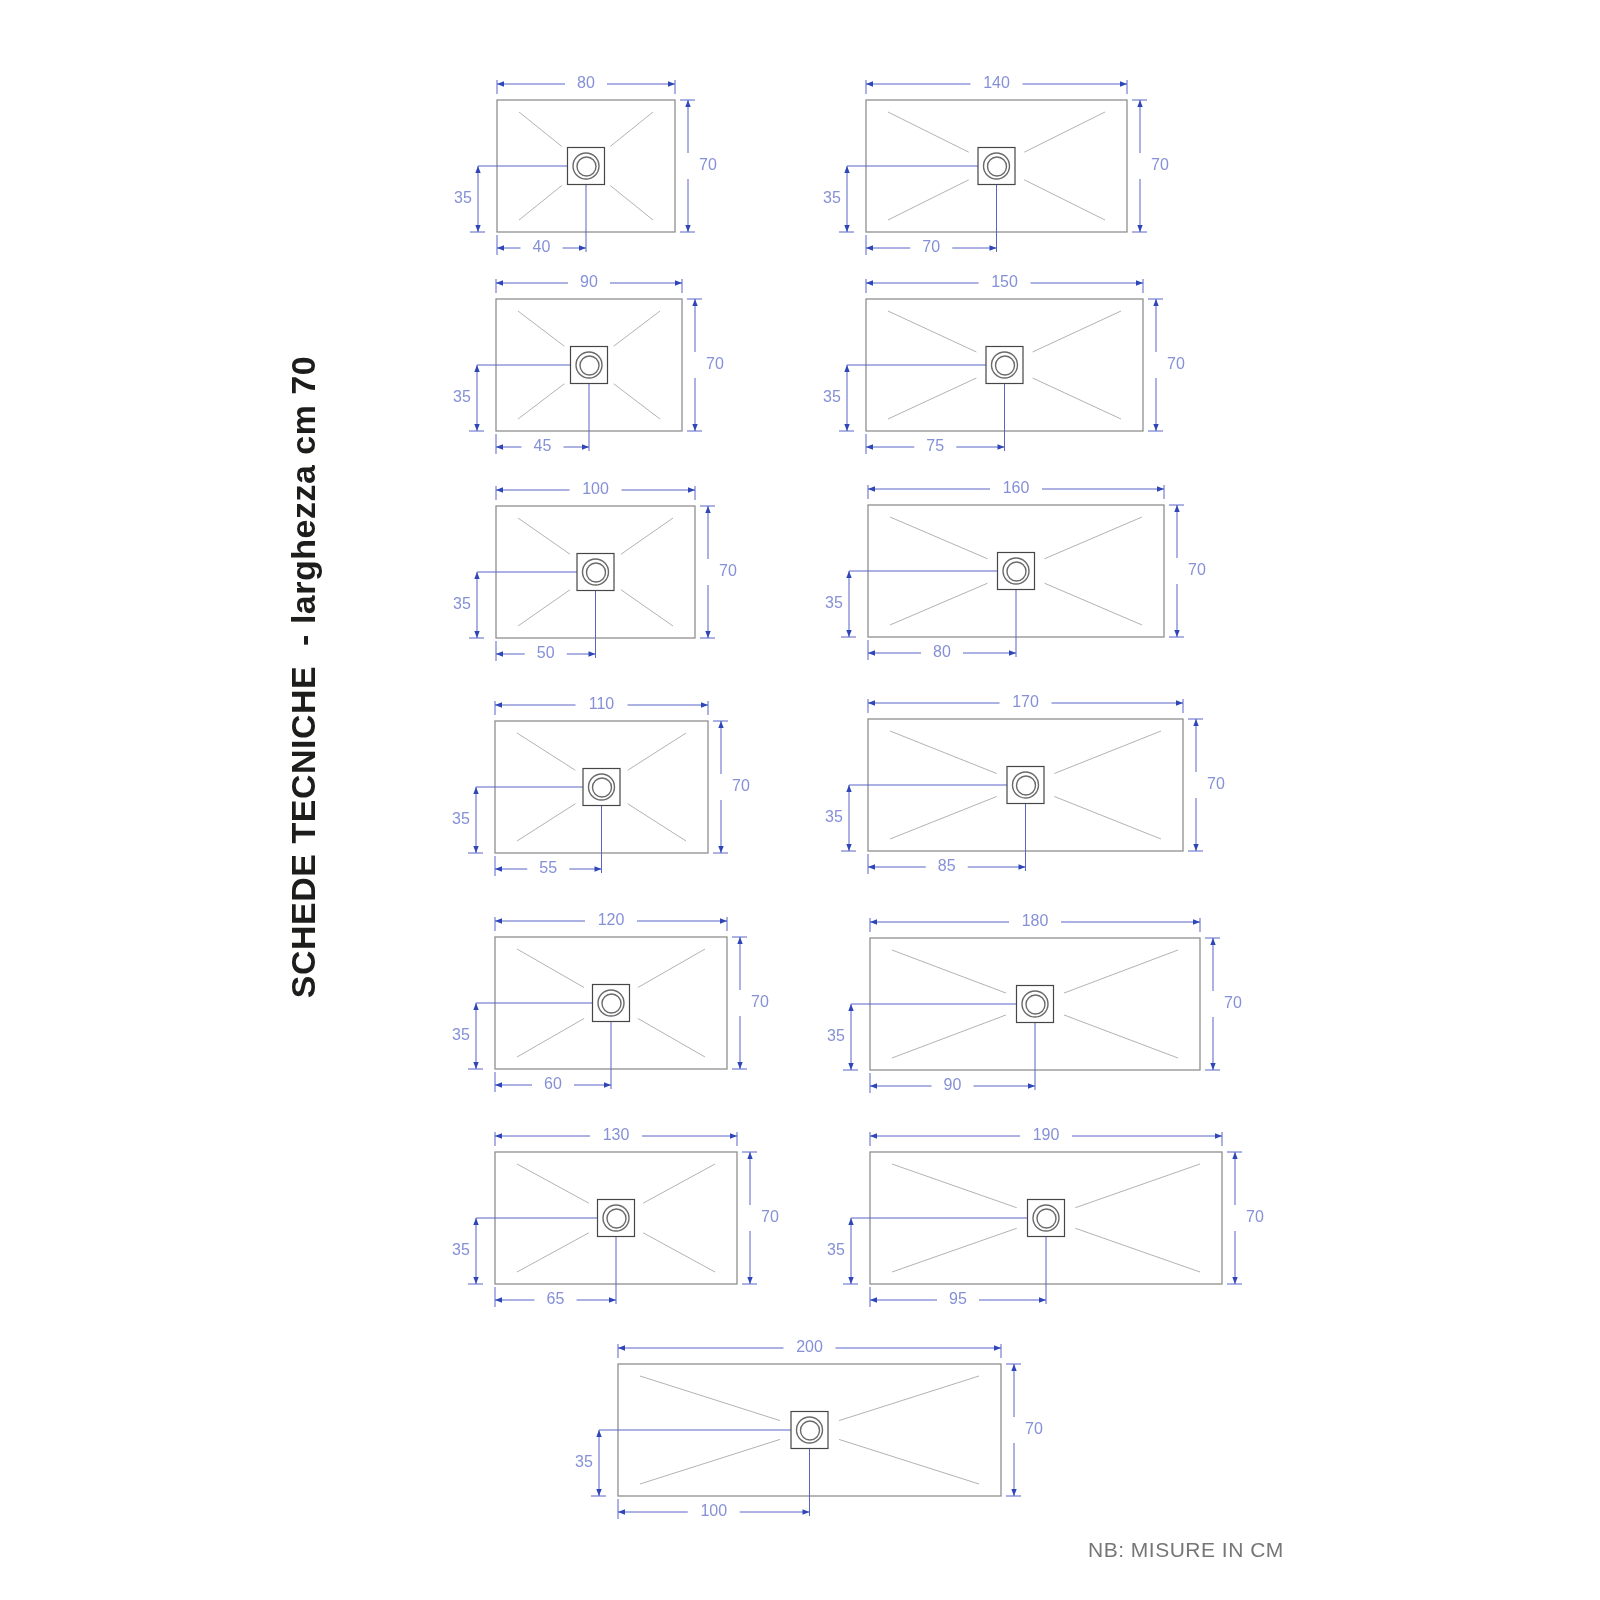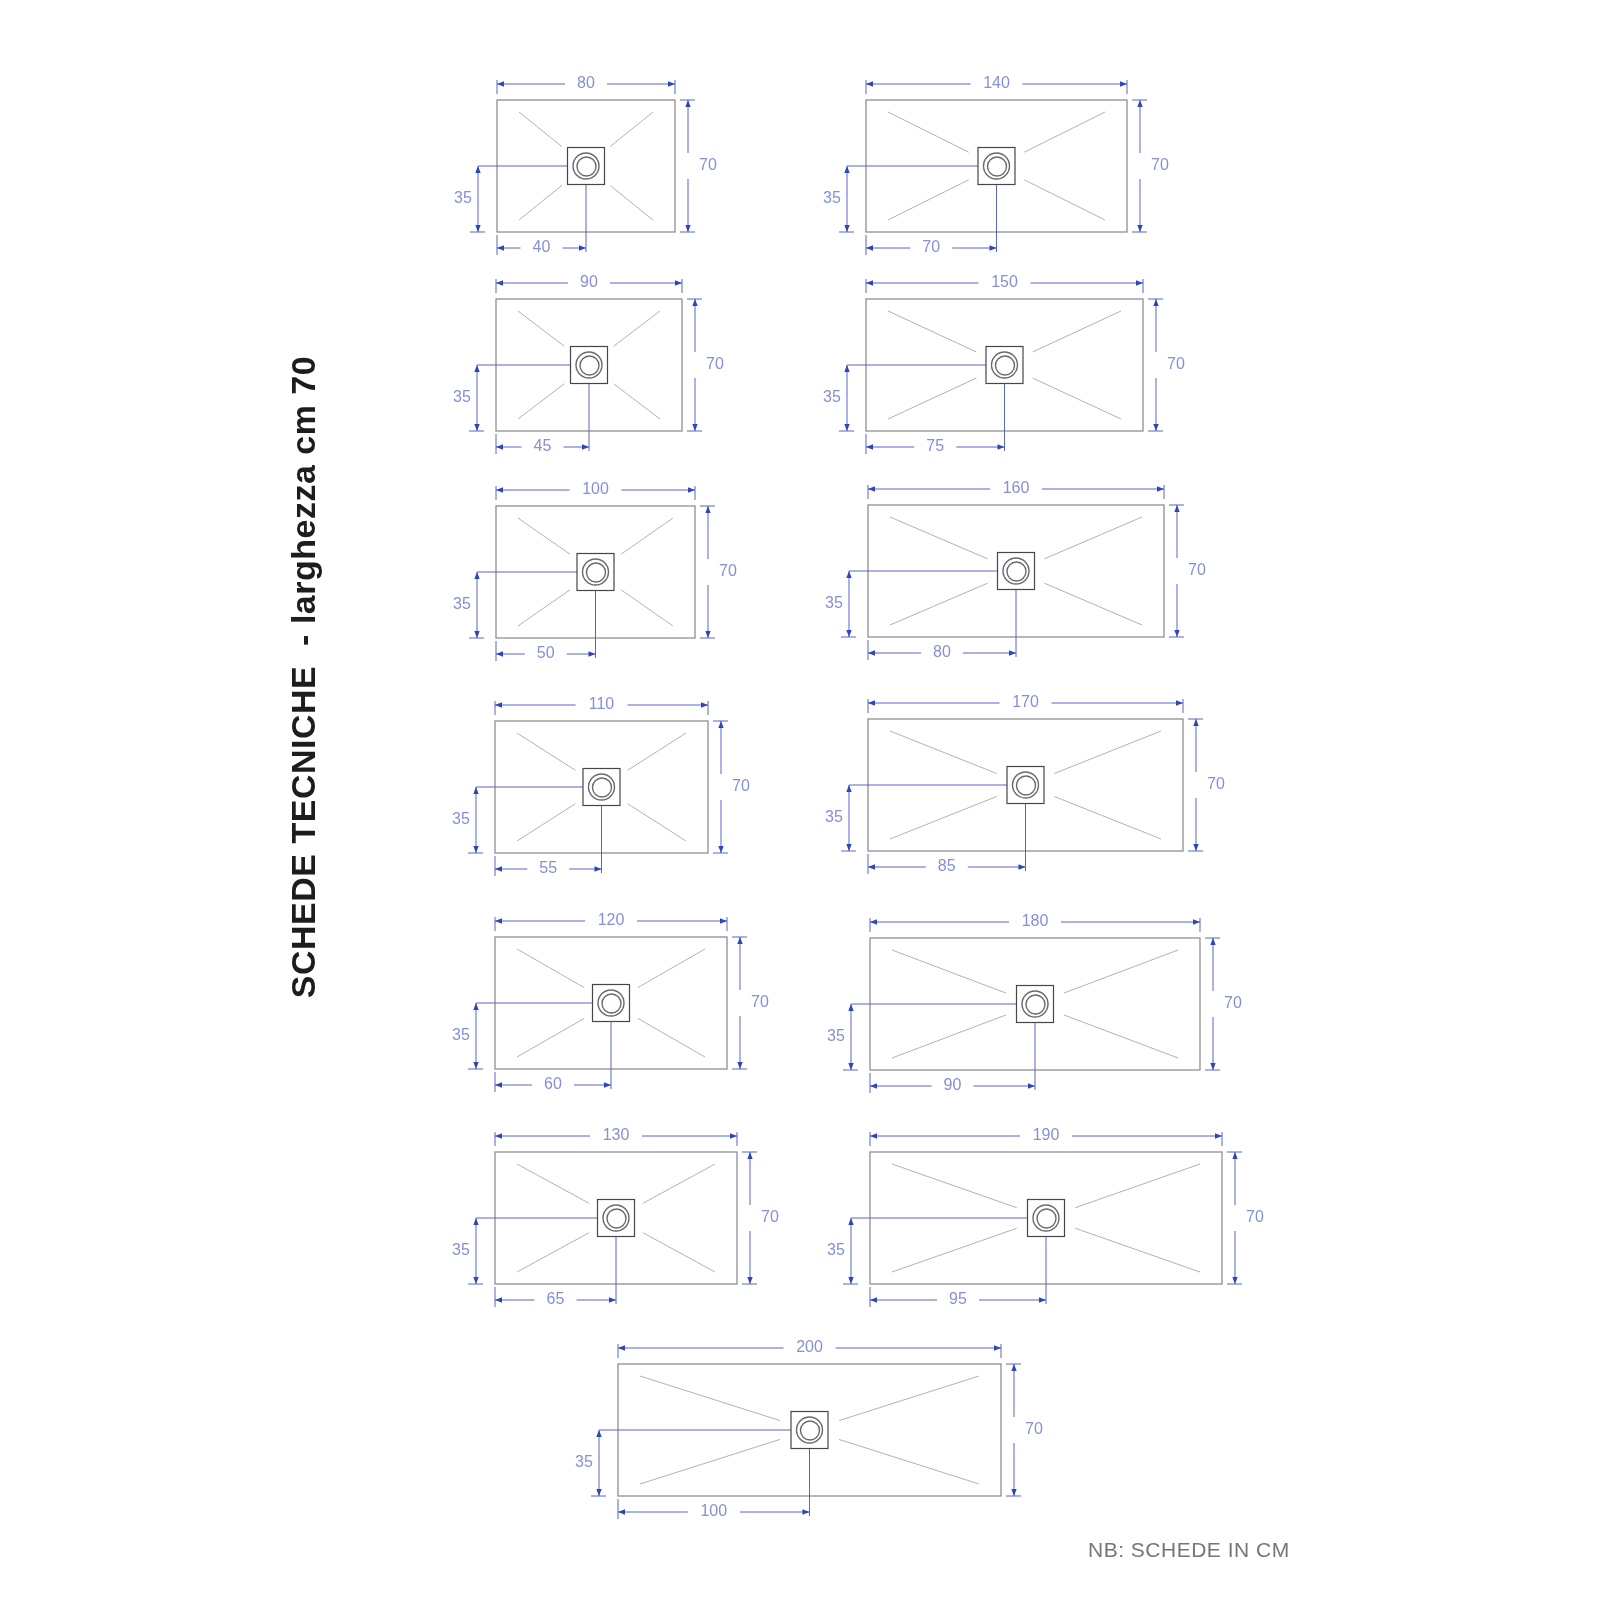--- a/index.html
+++ b/index.html
@@ -703,14 +703,14 @@
         <g>
           <line x1="62" y1="163" x2="62" y2="183" stroke="#5865c7" stroke-width="1"></line>
           <line x1="62" y1="176" x2="131.75" y2="176" stroke="#5865c7" stroke-width="1"></line>
           <line x1="183.75" y1="176" x2="253.5" y2="176" stroke="#5865c7" stroke-width="1"></line>
           <polygon points="62,176 69,173.3 69,178.7" fill="#2f46b8"></polygon>
           <polygon points="253.5,176 246.5,173.3 246.5,178.7" fill="#2f46b8"></polygon>
           <text x="157.75" y="176" font-size="16" fill="#8590d6" text-anchor="middle" dominant-baseline="middle">100</text>
         </g>
       </svg>
     </div>
-  <div class="note">NB: SCHEDE IN CM</div>
+  <div class="note">NB: MISURE IN CM</div>
 </div>
 
 </body></html>

